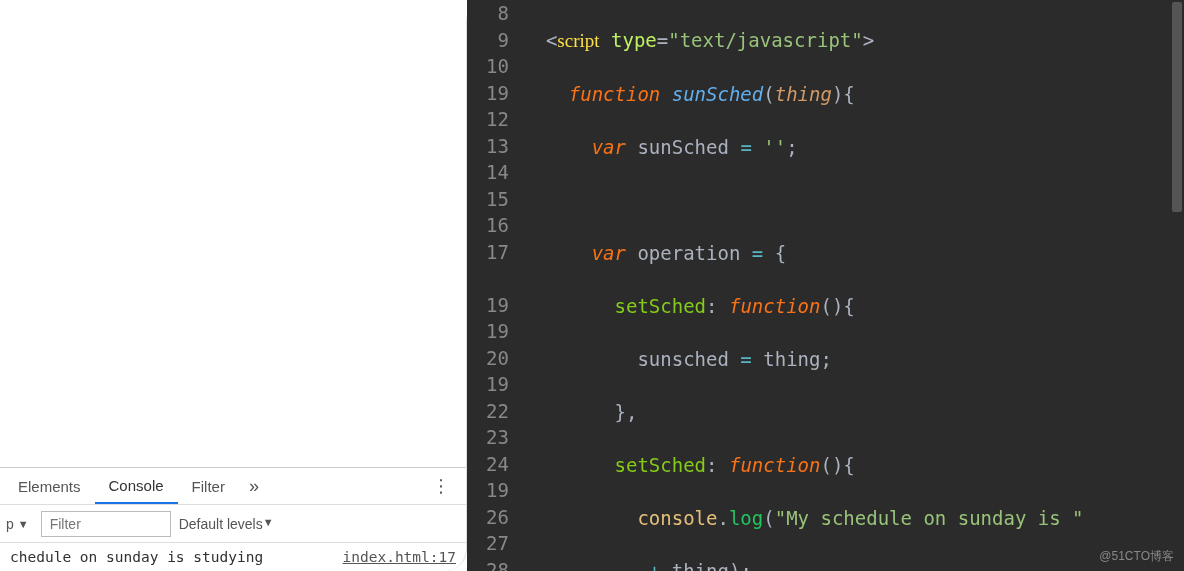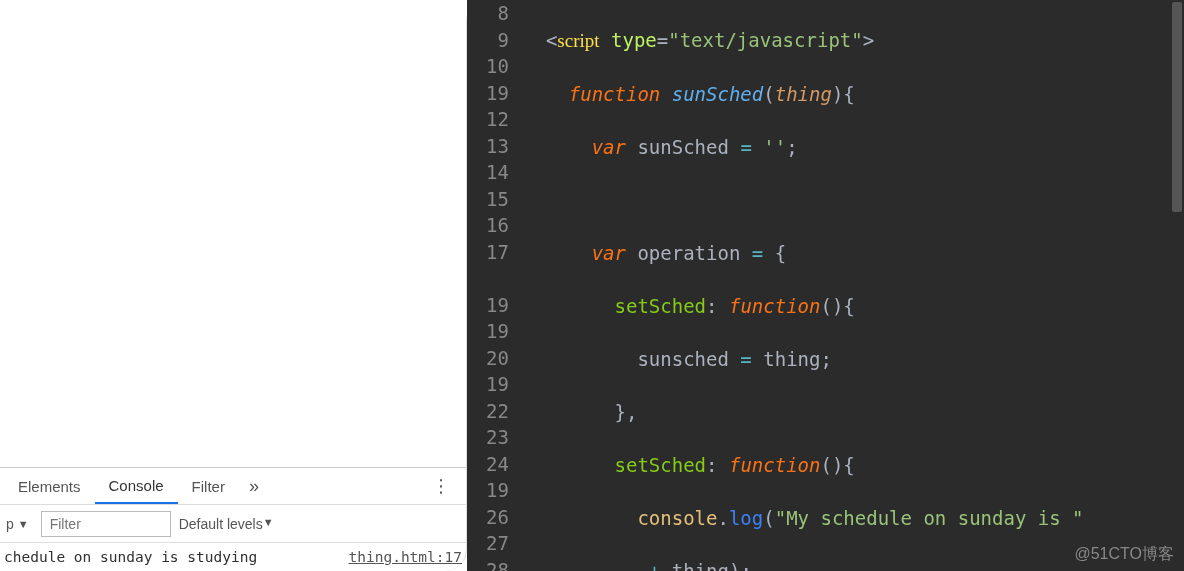--- a/index.html
+++ b/index.html
@@ -91,21 +91,21 @@
     .console-body {
       flex: 0 0 auto;
       padding: 4px 0;
       font-size: 14.5px;
       font-family: Menlo, Consolas, monospace;
       color: #303030;
     }
     .console-row {
       display: flex;
       align-items: baseline;
-      padding: 2px 4px;
+      padding: 2px 10px;
     }
     .console-row .msg { flex: 1; white-space: pre; }
     .console-row .src {
       text-decoration: underline;
       color: #555;
       cursor: pointer;
       white-space: nowrap;
     }
 
     .editor-panel {
@@ -149,33 +149,33 @@
       left: 2px;
       right: 2px;
       height: 210px;
       background: #555;
       border-radius: 2px;
     }
     .tk-tag { color: #fde047; font-family: Liberation Serif, serif; }
     .tk-attr { color: #bef264; }
     .tk-kw { color: #f97316; font-style: italic; }
     .tk-fn-name { color: #61afef; font-style: italic; }
-    .tk-fn-call { color: #3b82f6; }
+    .tk-fn-call { color: #22c55e; }
     .tk-param { color: #d19a66; font-style: italic; }
     .tk-var { color: #84cc16; }
     .tk-op { color: #56b6c2; }
     .tk-str { color: #98c379; }
     .tk-punc { color: #abb2bf; }
     .tk-obj { color: #e5c07b; }
     .watermark {
       position: absolute;
       right: 10px;
       bottom: 6px;
       color: #888;
-      font-size: 16px;
+      font-size: 12px;
       font-family: sans-serif;
     }
   </style>
 </head>
 <body>
 
 <div class="left-panel">
   <div class="left-empty"></div>
   <div class="devtools-tabs">
     <div class="tab"><span>Elements</span></div>
@@ -192,21 +192,21 @@
     </div>
     <input class="filter-input" type="text" placeholder="Filter" style="">
     <div class="levels">
       <span>Default levels</span>
       <span class="dd">▼</span>
     </div>
   </div>
   <div class="console-body">
     <div class="console-row">
       <span class="msg">chedule on sunday is studying</span>
-      <span class="src">thing.html:17</span>
+      <span class="src">index.html:17</span>
     </div>
   </div>
 </div>
 
 <div class="editor-panel">
   <div class="gutter">
 <div>8</div>
 <div>9</div>
 <div>10</div>
 <div>19</div>

